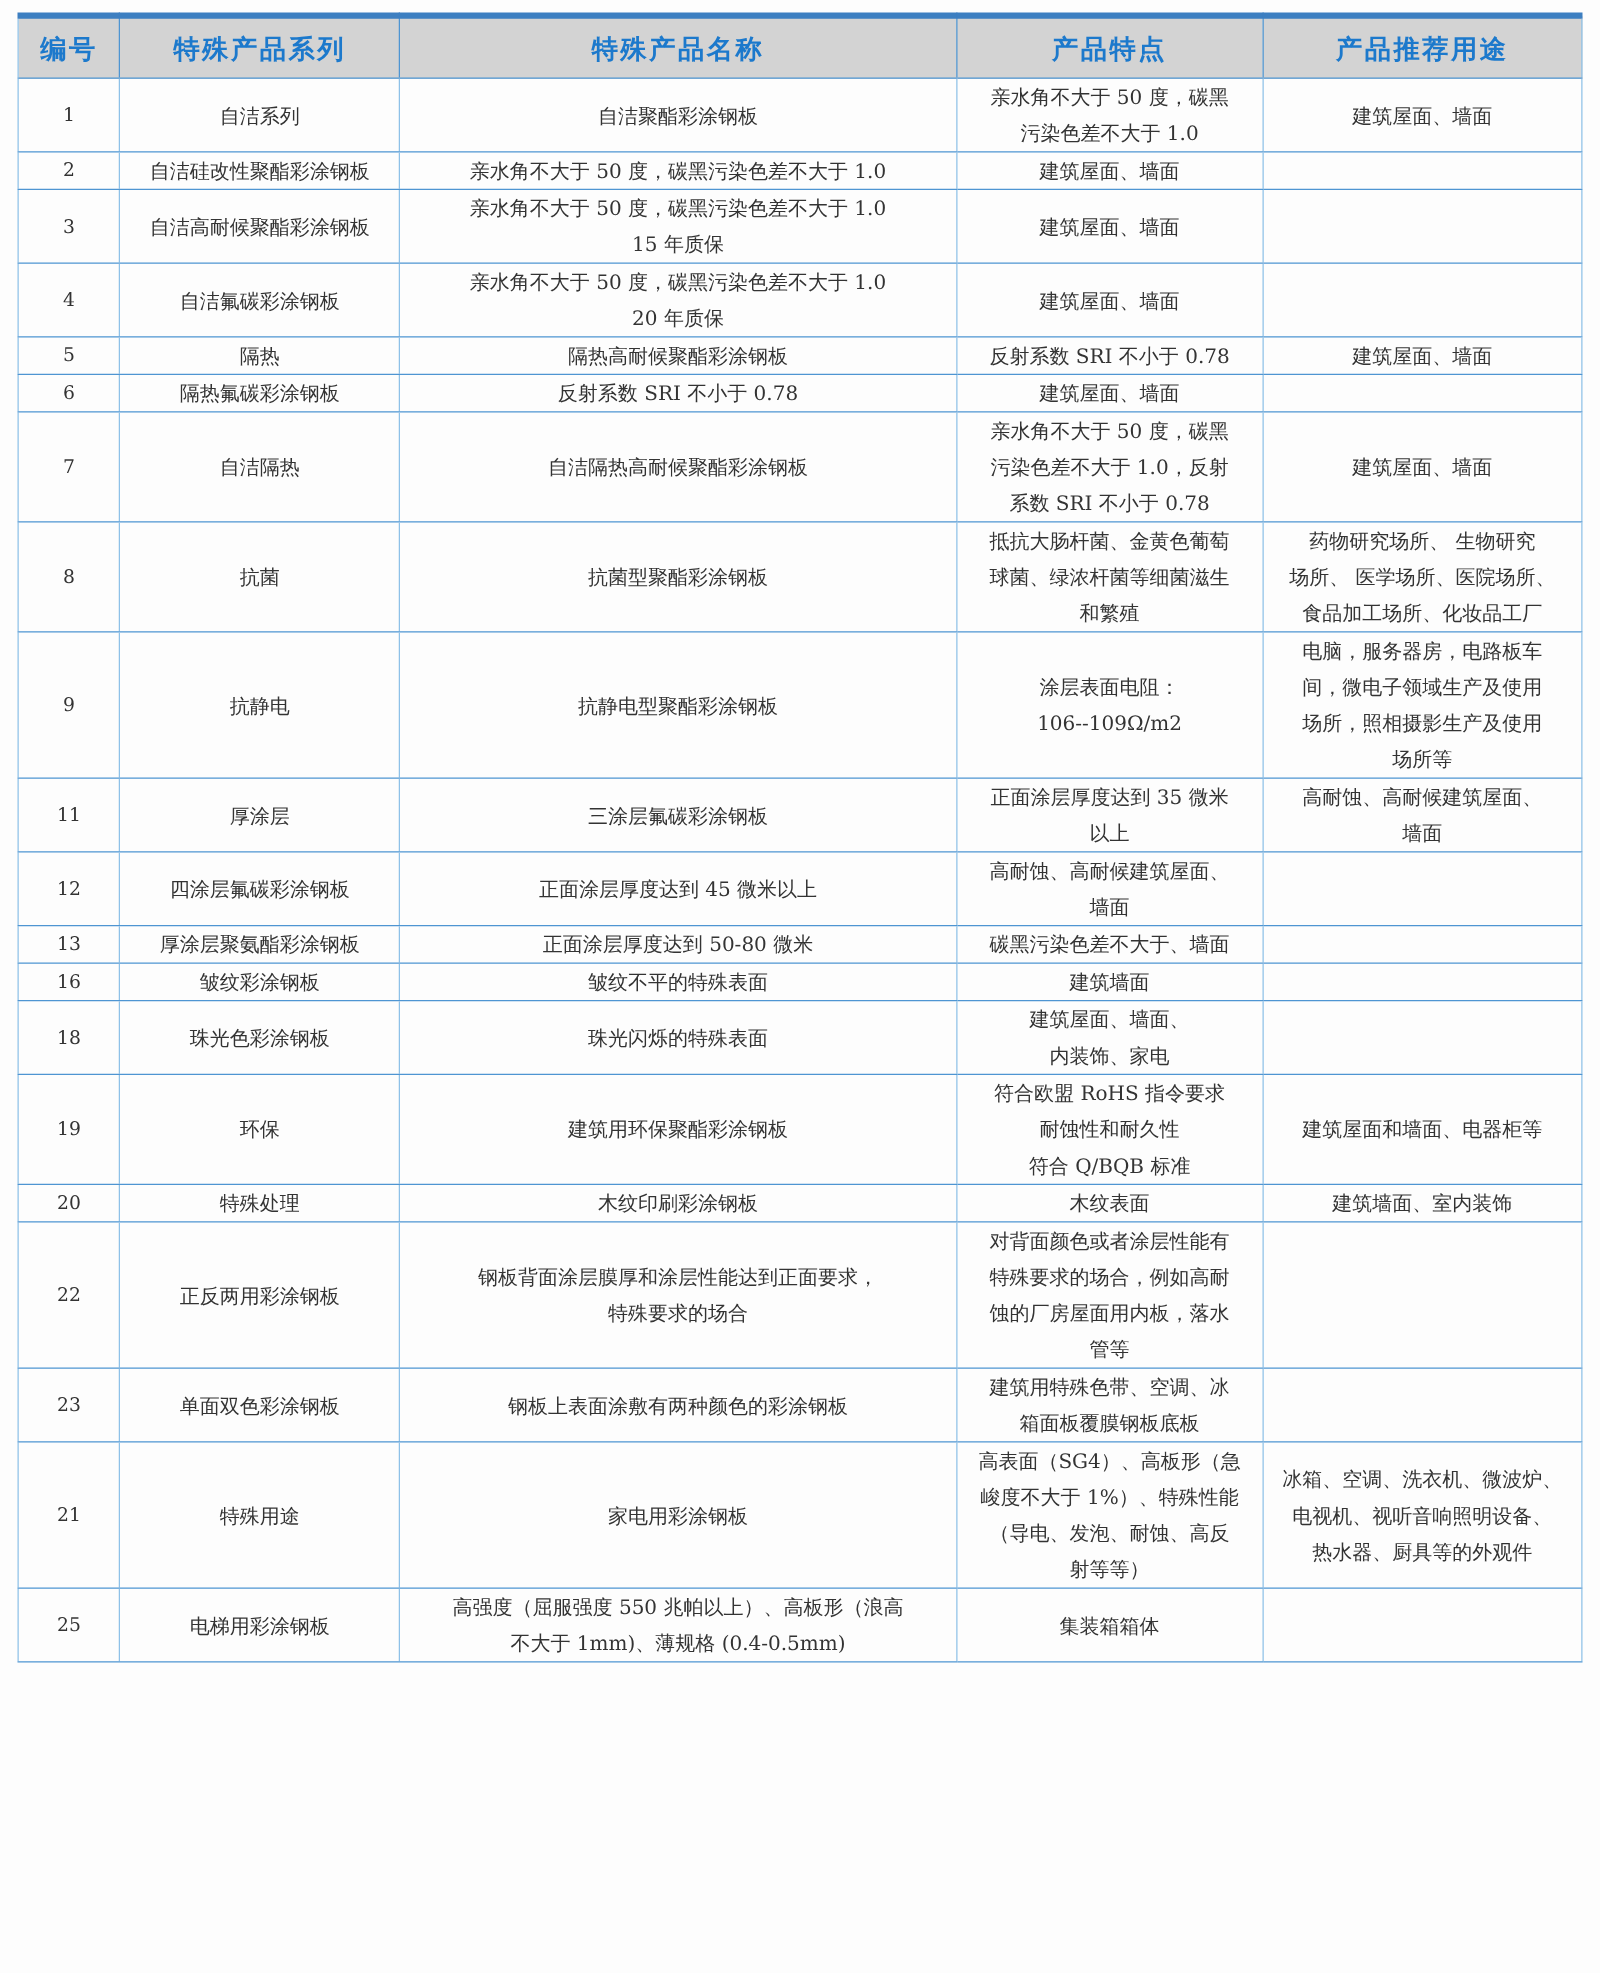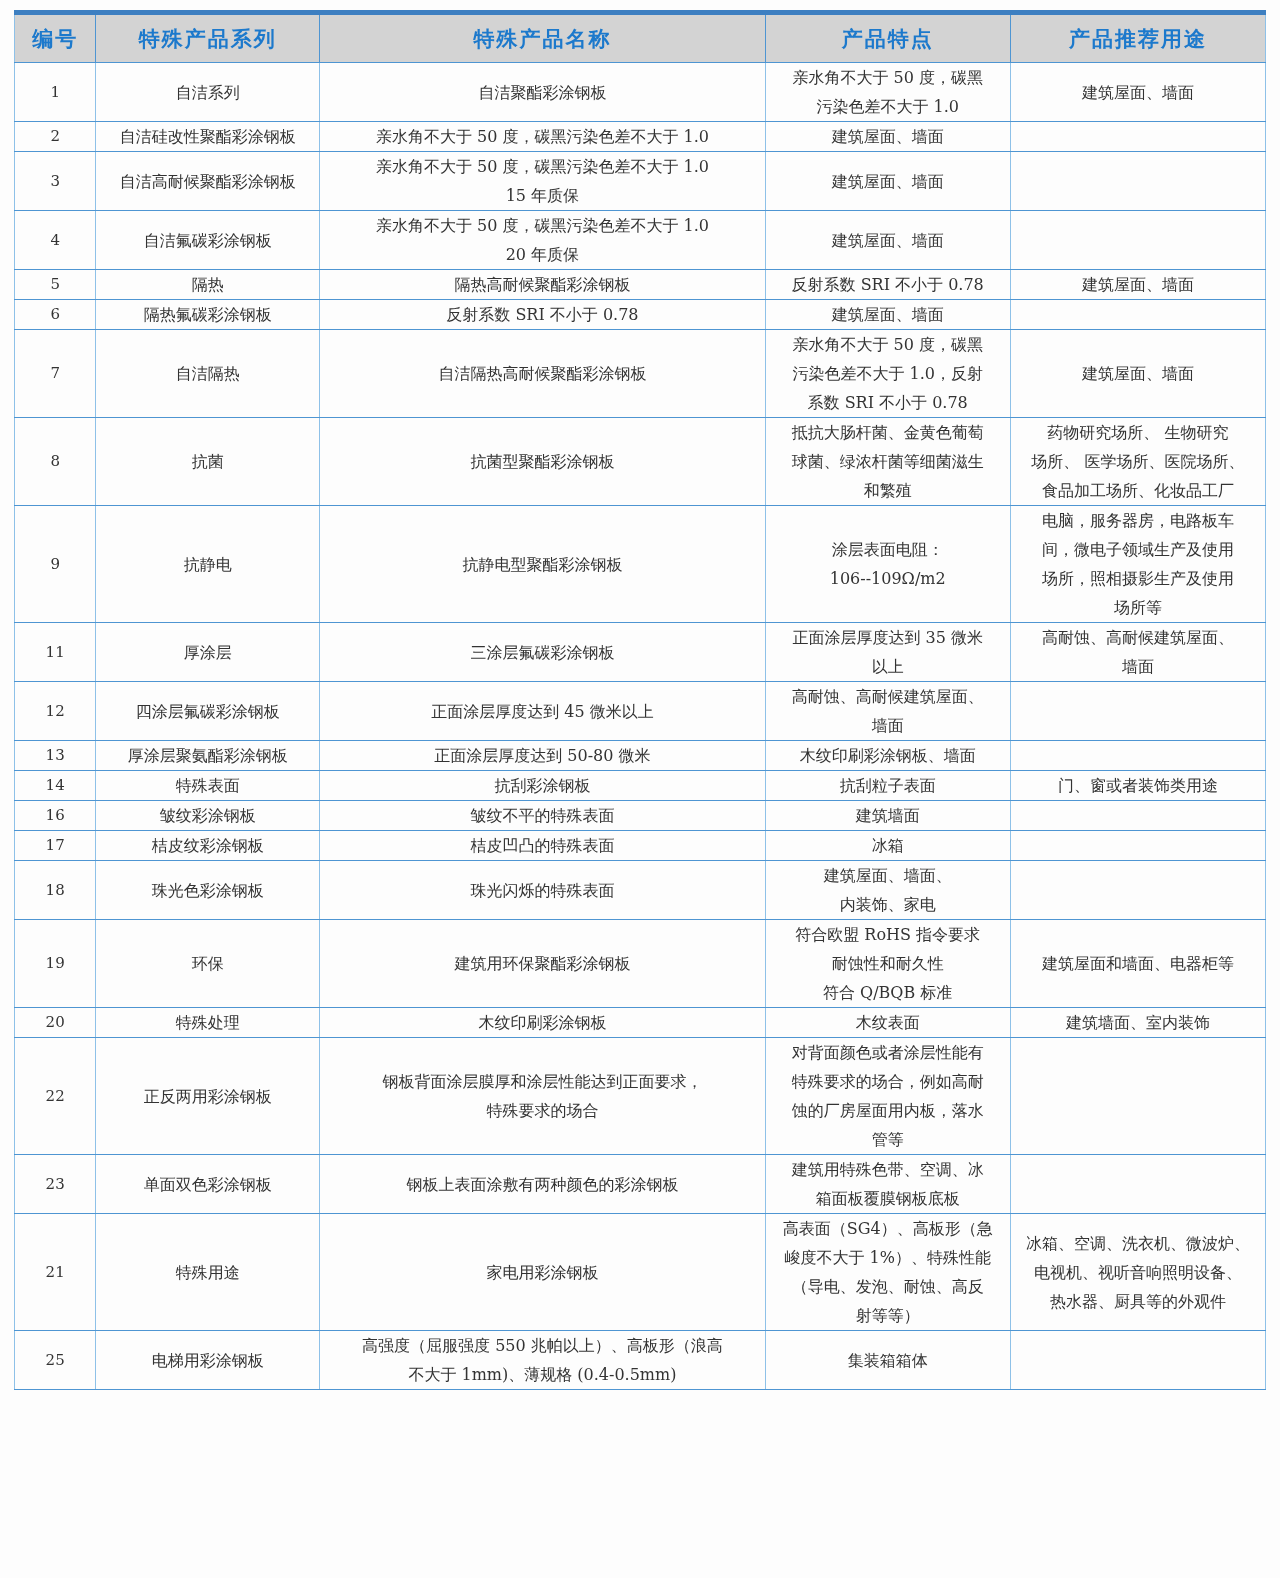--- a/index.html
+++ b/index.html
@@ -177,42 +177,28 @@
           <td class="cell-series">四涂层氟碳彩涂钢板</td>
           <td class="cell-name">正面涂层厚度达到 45 微米以上</td>
           <td class="cell-features">高耐蚀、高耐候建筑屋面、
 墙面</td>
           <td class="cell-uses"></td>
         </tr>
         <tr>
           <td class="cell-no">13</td>
           <td class="cell-series">厚涂层聚氨酯彩涂钢板</td>
           <td class="cell-name">正面涂层厚度达到 50-80 微米</td>
-          <td class="cell-features">木纹印刷彩涂钢板、墙面</td>
-          <td class="cell-uses"></td>
-        </tr>
-        <tr>
-          <td class="cell-no">14</td>
-          <td class="cell-series">特殊表面</td>
-          <td class="cell-name">抗刮彩涂钢板</td>
-          <td class="cell-features">抗刮粒子表面</td>
-          <td class="cell-uses">门、窗或者装饰类用途</td>
+          <td class="cell-features">碳黑污染色差不大于、墙面</td>
+          <td class="cell-uses"></td>
         </tr>
         <tr>
           <td class="cell-no">16</td>
           <td class="cell-series">皱纹彩涂钢板</td>
           <td class="cell-name">皱纹不平的特殊表面</td>
           <td class="cell-features">建筑墙面</td>
-          <td class="cell-uses"></td>
-        </tr>
-        <tr>
-          <td class="cell-no">17</td>
-          <td class="cell-series">桔皮纹彩涂钢板</td>
-          <td class="cell-name">桔皮凹凸的特殊表面</td>
-          <td class="cell-features">冰箱</td>
           <td class="cell-uses"></td>
         </tr>
         <tr>
           <td class="cell-no">18</td>
           <td class="cell-series">珠光色彩涂钢板</td>
           <td class="cell-name">珠光闪烁的特殊表面</td>
           <td class="cell-features">建筑屋面、墙面、
 内装饰、家电</td>
           <td class="cell-uses"></td>
         </tr>

